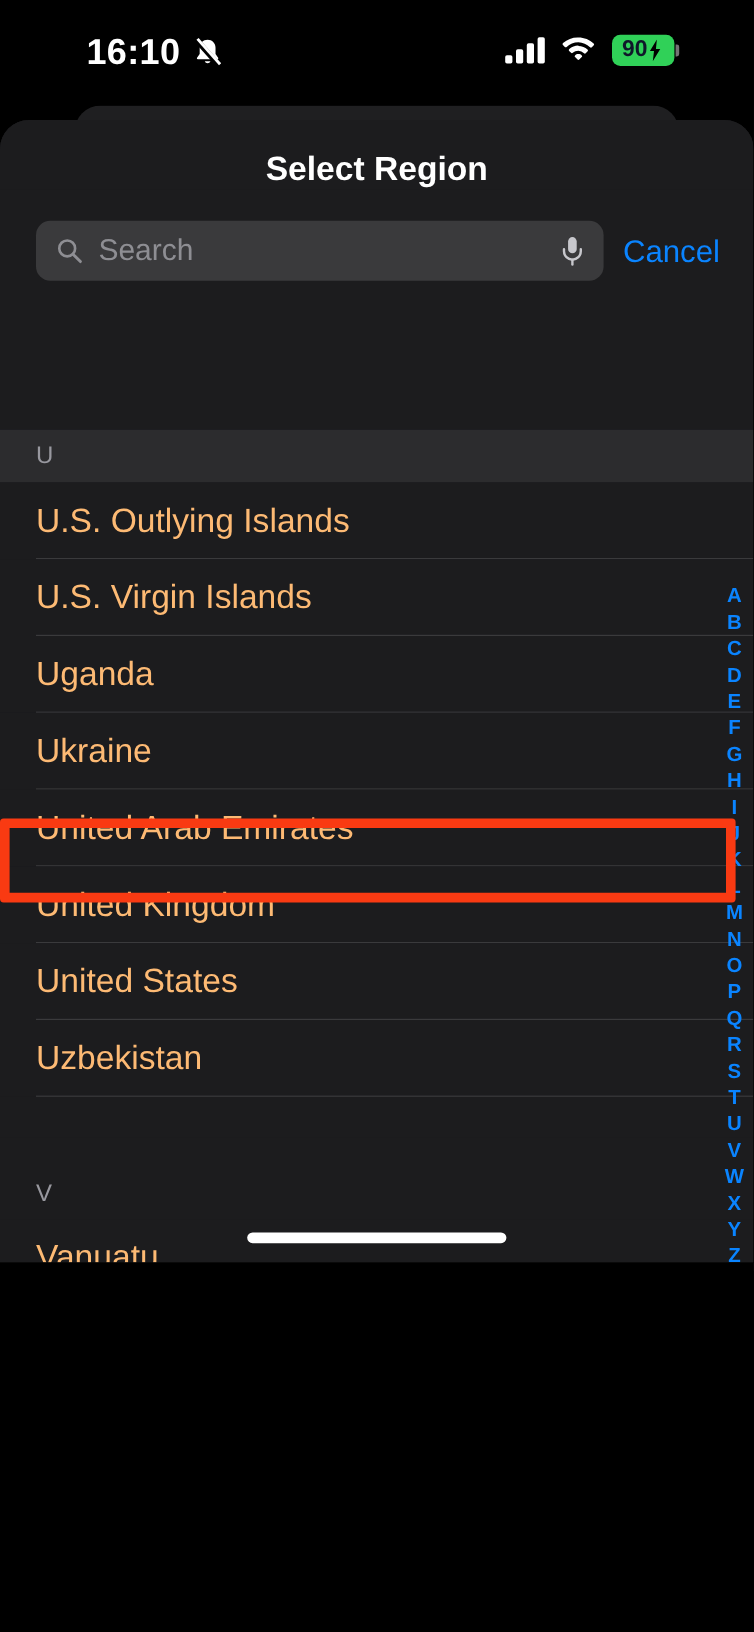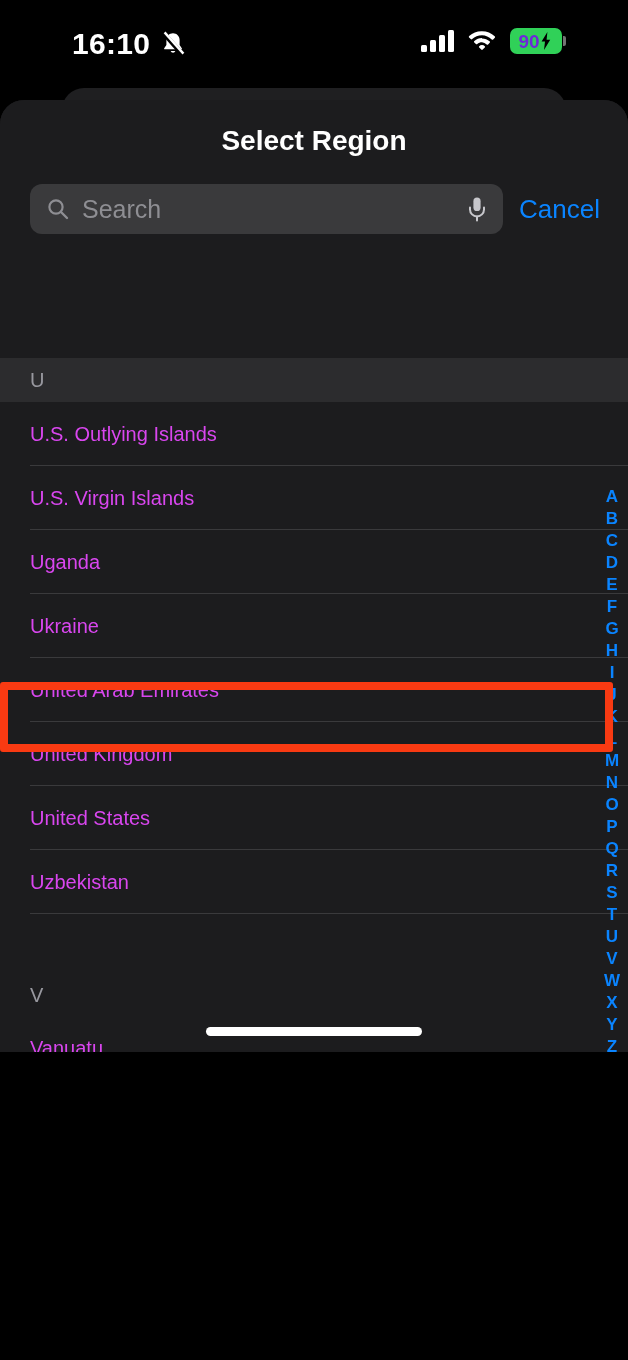--- a/index.html
+++ b/index.html
@@ -85,21 +85,21 @@
     height: 26px;
     border-radius: 7px;
     background: var(--battery-color, #30d158);
     display: flex;
     align-items: center;
     justify-content: center;
     gap: 1px;
     padding-right: 2px;
   }
   #battery-level {
-    color: #6d28d9;
+    color: #0f172a;
     font-size: 19px;
     font-weight: bold;
     line-height: 19px;
   }
   #battery-cap {
     width: 3px;
     height: 10px;
     background: rgba(255,255,255,0.45);
     border-radius: 0 2px 2px 0;
     margin-left: 1.5px;
@@ -223,22 +223,22 @@
     height: 34px;
     background: #1c1c1e;
   }
   .row {
     position: relative;
     height: 64px;
     display: flex;
     align-items: center;
     padding-left: 30px;
     background: #1c1c1e;
-    color: #d946ef;
-    font-size: 20px;
+    color: #fdba74;
+    font-size: 28px;
     line-height: 30px;
     cursor: pointer;
   }
   .row::after {
     content: "";
     position: absolute;
     left: 30px; right: 0; bottom: 0;
     height: 1px;
     background: #3a3a3c;
   }

